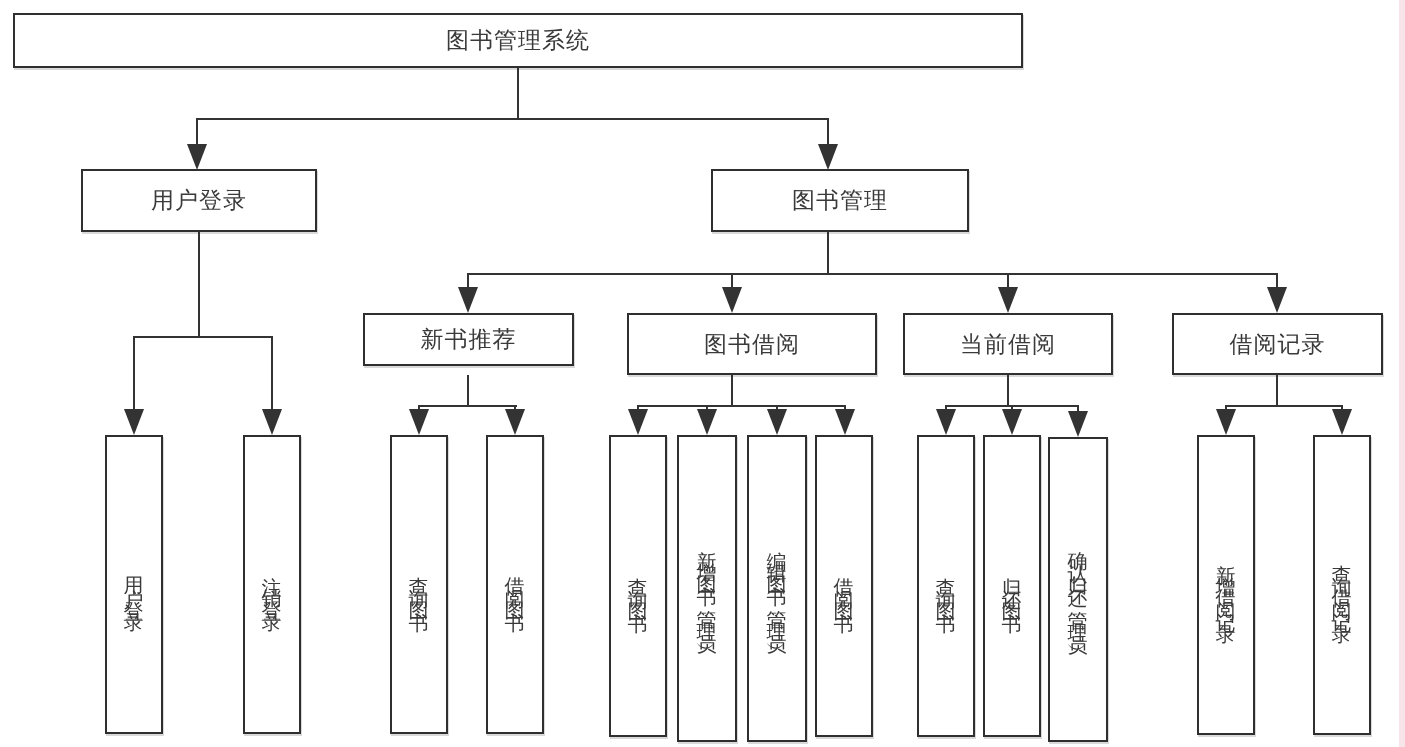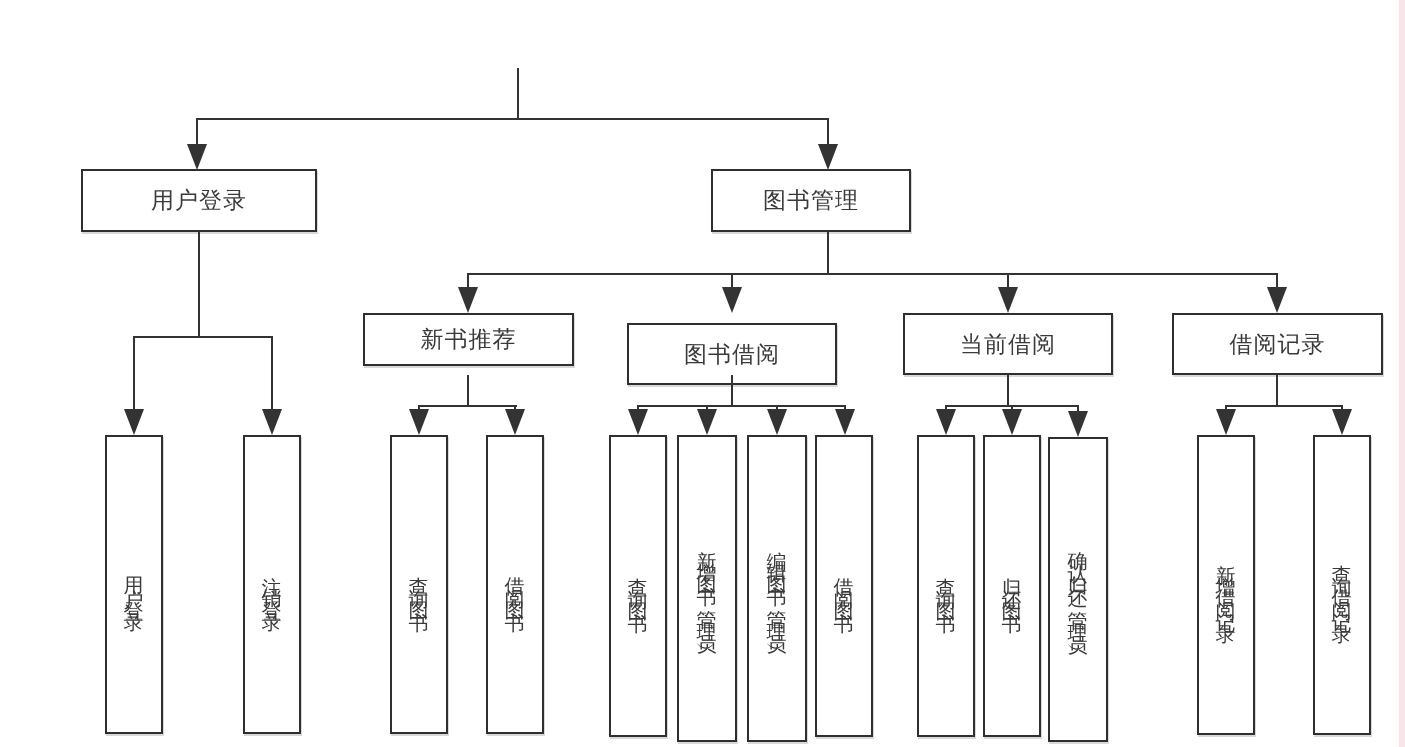--- a/index.html
+++ b/index.html
@@ -35,34 +35,37 @@
     position:absolute;top:714px;right:6px;z-index:5;
     font-size:22px;color:rgba(171,178,187,.95);letter-spacing:1px;white-space:nowrap;
   }
   .edge-strip{position:absolute;top:0;right:0;width:6px;height:747px;background:#f7e5ea;}
 </style>
 </head>
 <body>
 
 <div class="stage">
 
+  <div class="hbox" style="left:13px;top:13px;width:1010px;height:55px;">
+    <span>图书管理系统</span>
+  </div>
 
   <div class="hbox" style="left:81px;top:169px;width:236px;height:63px;">
     <span>用户登录</span>
   </div>
 
-  <div class="hbox" style="left:711px;top:169px;width:200px;height:63px;justify-content:center;">
+  <div class="hbox" style="left:711px;top:169px;width:258px;height:63px;justify-content:center;">
     <span>图书管理</span>
   </div>
 
   <div class="hbox" style="left:363px;top:313px;width:211px;height:53px;">
     <span>新书推荐</span>
   </div>
 
-  <div class="hbox" style="left:627px;top:323px;width:210px;height:62px;text-align:center;">
+  <div class="hbox" style="left:627px;top:313px;width:250px;height:62px;text-align:center;">
     <span>图书借阅</span>
   </div>
 
   <div class="hbox" style="left:1172px;top:313px;width:211px;height:62px;">
     <span>借阅记录</span>
   </div>
 
   <div class="hbox" style="left:903px;top:313px;width:210px;height:62px;">
     <span>当前借阅</span>
   </div>

